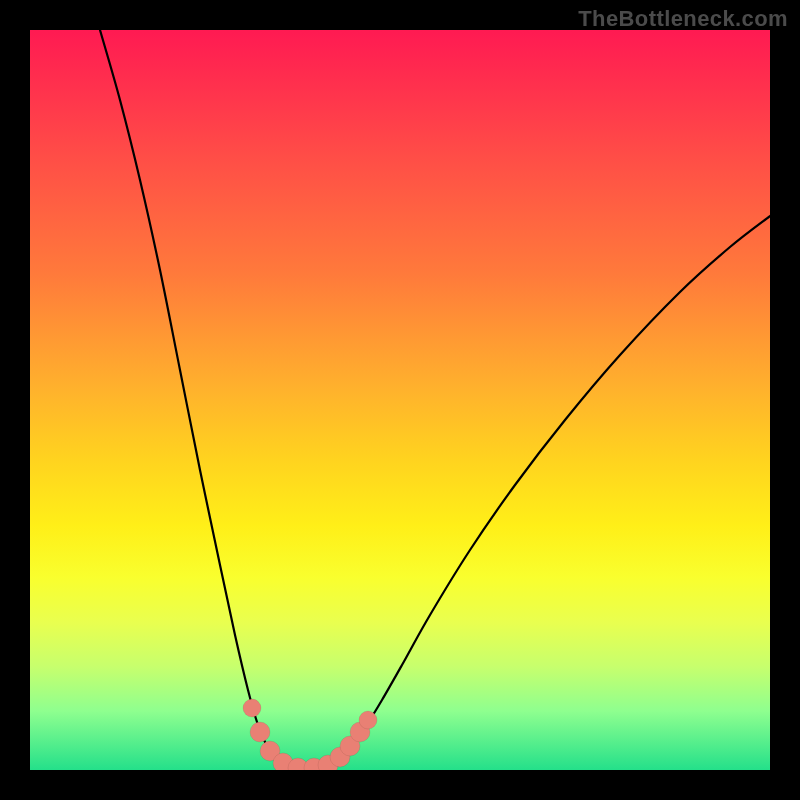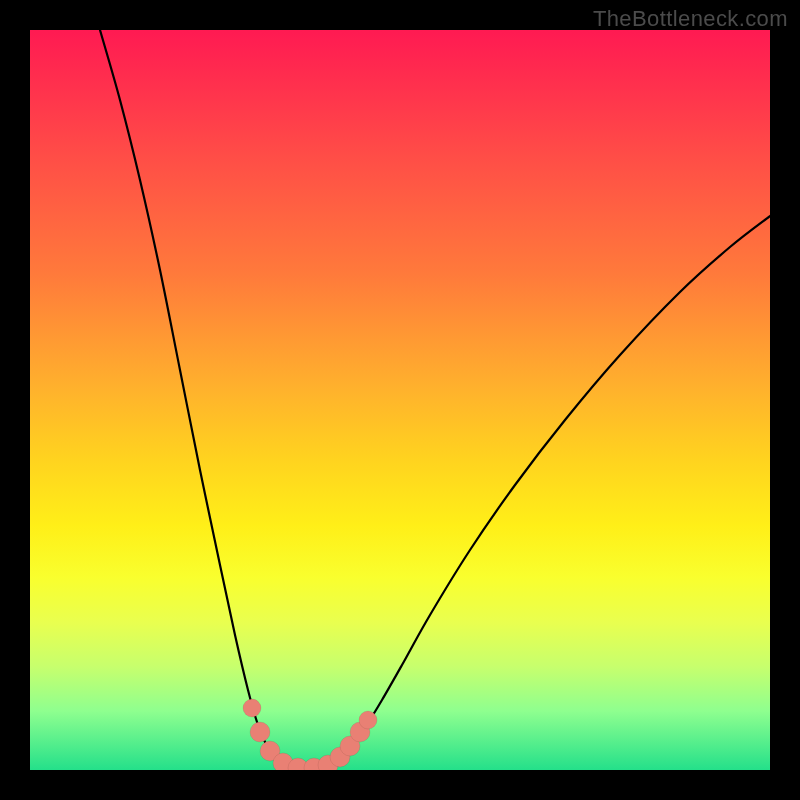--- a/index.html
+++ b/index.html
@@ -16,21 +16,21 @@
     width: 800px;
     height: 800px;
     background: #000;
   }
   .watermark {
     position: absolute;
     top: 6px;
     right: 12px;
     color: #4b4b4b;
     font-size: 22px;
-    font-weight: 400;
+    font-weight: 700;
     letter-spacing: 0.4px;
     z-index: 5;
     pointer-events: none;
   }
   .plot-wrap {
     position: absolute;
     left: 30px;
     top: 30px;
     width: 740px;
     height: 740px;

